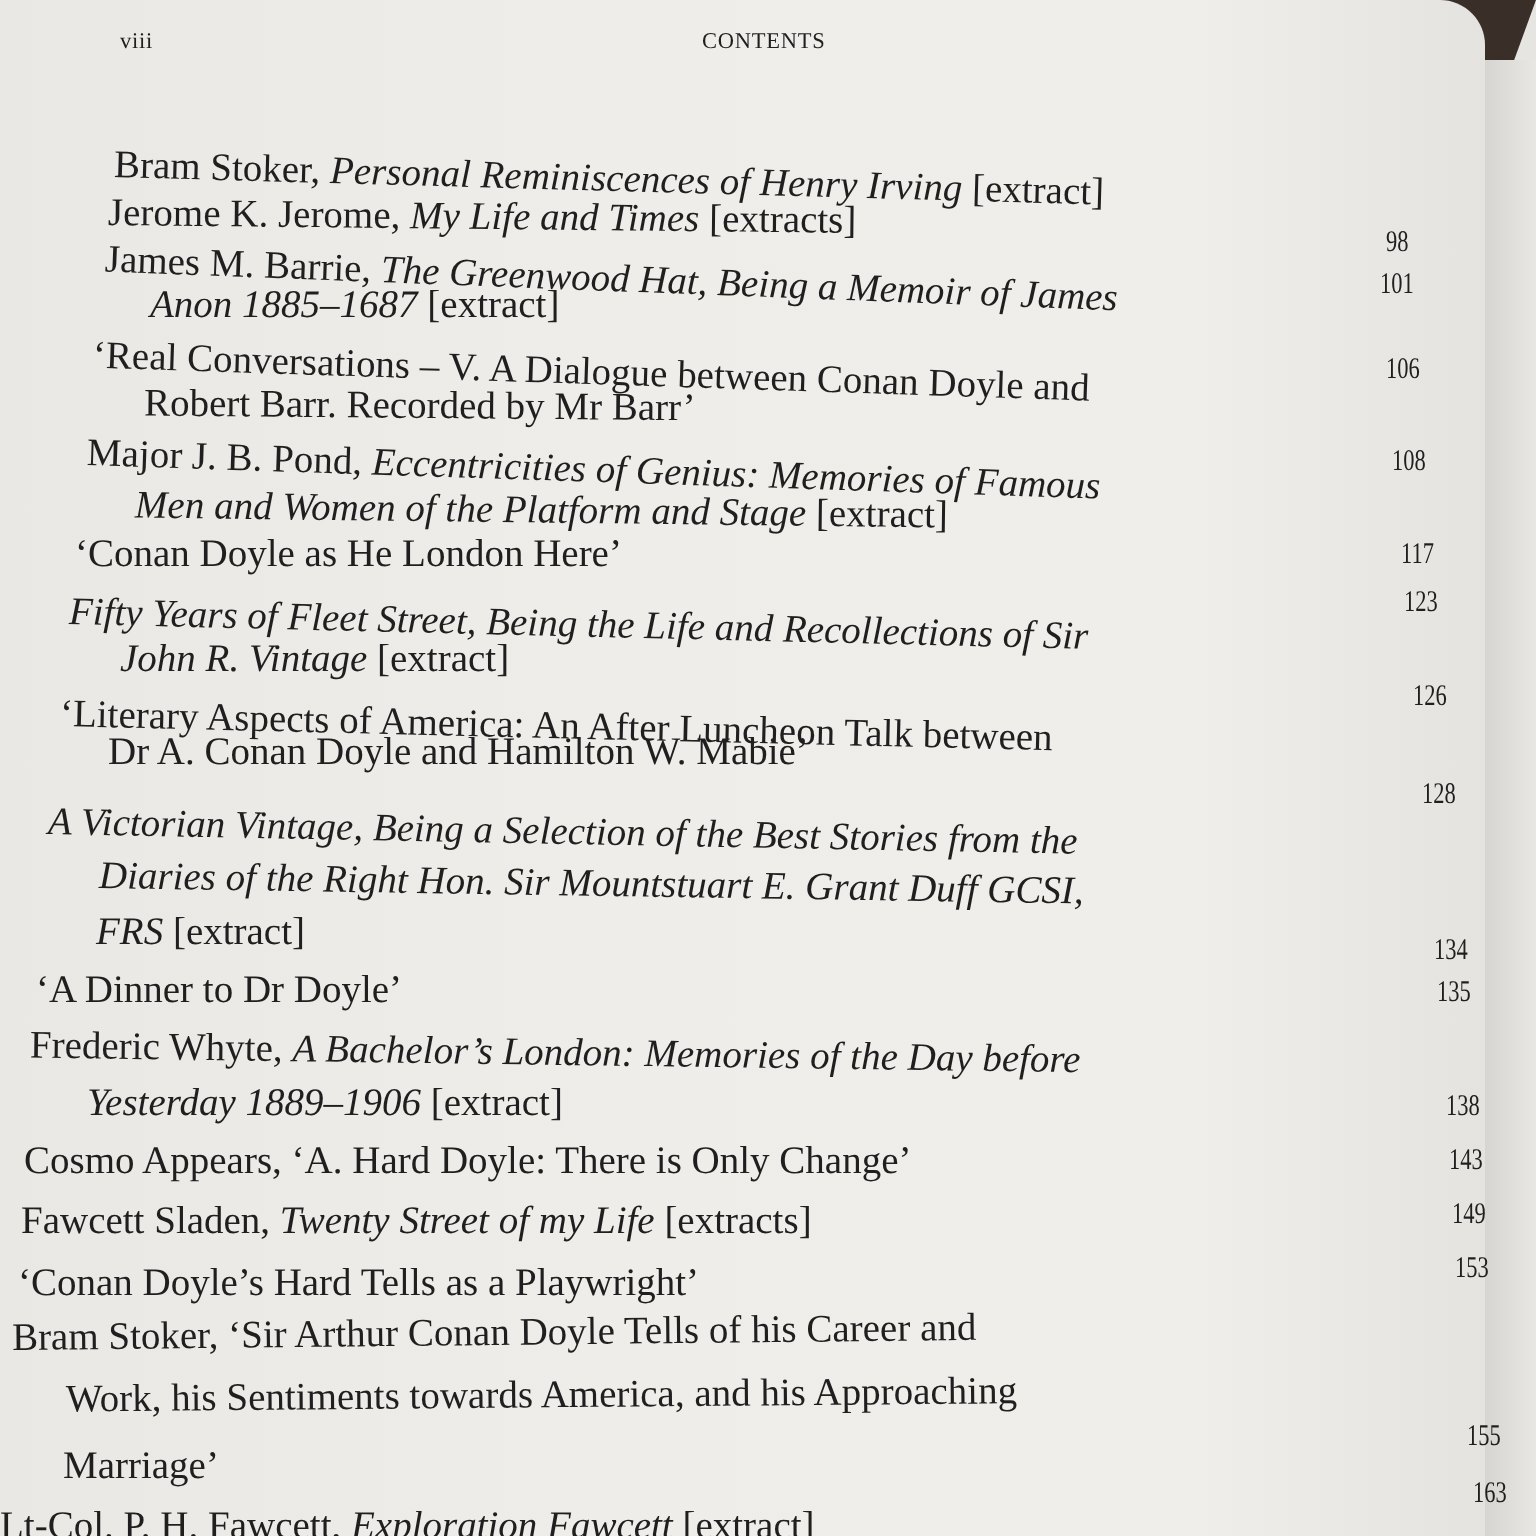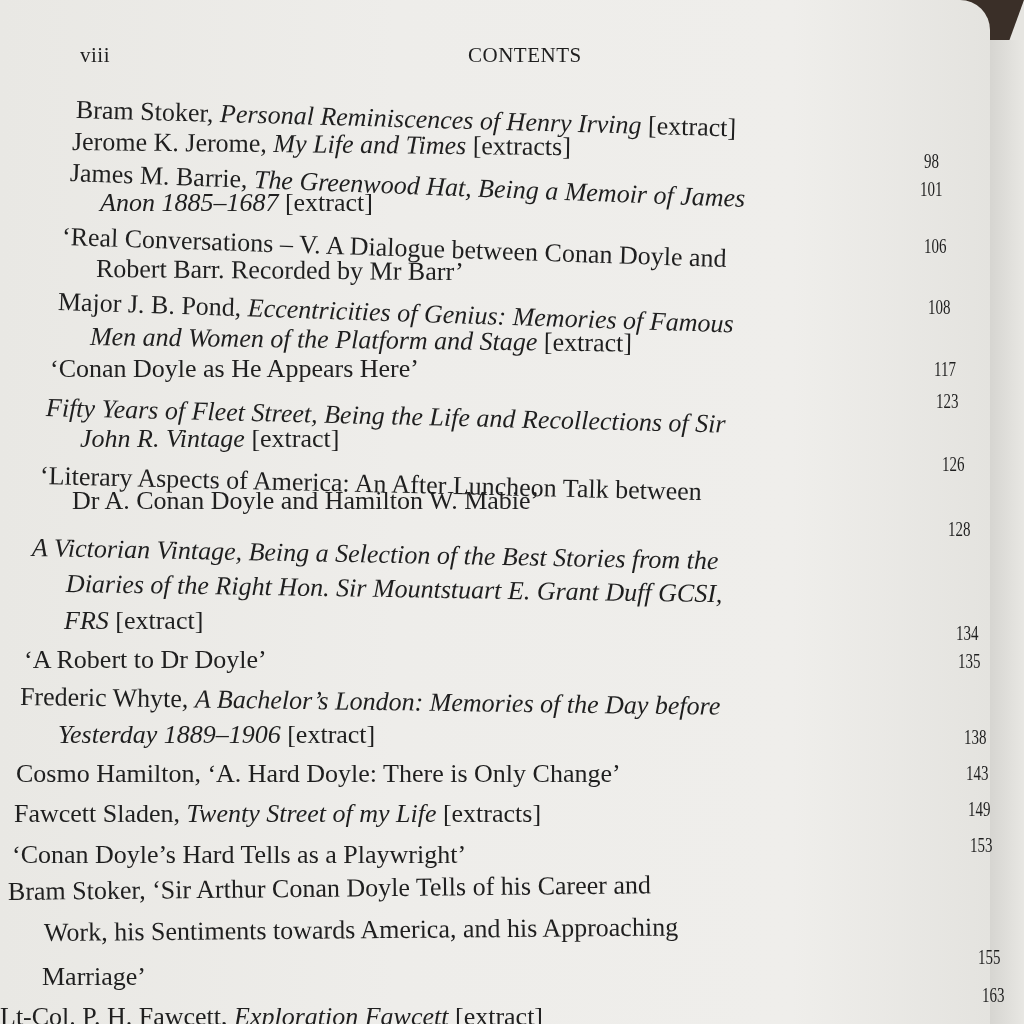--- a/index.html
+++ b/index.html
@@ -1,20 +1,20 @@
 <!DOCTYPE html>
 <html><head>
 <meta charset="utf-8">
 <style>
   html, body { margin:0; padding:0; }
   body { width:1024px; height:1024px; overflow:hidden; background:#e6e5e1; font-family:"Liberation Serif", serif; color:#1f1f1f; position:relative; }
   .corner { position:absolute; right:0; top:0; width:90px; height:40px; background:#3a2f28; transform:skewX(-20deg); transform-origin:top right; }
   .page { position:absolute; left:0; top:0; width:990px; height:1024px; background:linear-gradient(90deg,#e9e8e4 0%,#eeedea 40%,#efeeeb 80%,#e4e3df 100%); border-top-right-radius:30px; }
   .edge { position:absolute; right:0; top:40px; width:34px; height:984px; background:linear-gradient(90deg,#d6d5d1,#e8e7e3); }
-  .hdr { position:absolute; top:43px; font-size:21px; letter-spacing:0.5px; }
+  .hdr { position:absolute; top:20px; font-size:15px; letter-spacing:0.5px; }
   .entry { position:absolute; font-size:26px; white-space:nowrap; transform-origin:left center; }
   .i { font-style:italic; }
   .pg { position:absolute; font-size:20px; transform:scaleX(0.75); transform-origin:left center; }
 </style>
 </head>
 <body>
 
 <div class="corner"></div>
 <div class="page"></div>
 <div class="edge"></div>
@@ -28,38 +28,38 @@
 
 <div class="entry" style="left:70px;top:158px;transform:rotate(2.2deg)"><span>James M. Barrie,</span> <span class="i">The Greenwood Hat, Being a Memoir of James</span></div>
 <div class="entry" style="left:100px;top:188px"><span class="i">Anon 1885–1687</span> <span>[extract]</span></div>
 
 <div class="entry" style="left:62px;top:222px;transform:rotate(1.9deg)"><span>‘Real Conversations – V. A Dialogue between Conan Doyle and</span></div>
 <div class="entry" style="left:96px;top:254px;transform:rotate(0.5deg)"><span>Robert Barr. Recorded by Mr Barr’</span></div>
 
 <div class="entry" style="left:58px;top:287px;transform:rotate(1.9deg)"><span>Major J. B. Pond,</span> <span class="i">Eccentricities of Genius: Memories of Famous</span></div>
 <div class="entry" style="left:90px;top:322px;transform:rotate(0.7deg)"><span class="i">Men and Women of the Platform and Stage</span> <span>[extract]</span></div>
 
-<div class="entry" style="left:50px;top:354px"><span>‘Conan Doyle as He Appears Here’</span></div>
+<div class="entry" style="left:50px;top:354px"><span>‘Conan Doyle as He London Here’</span></div>
 
 <div class="entry" style="left:46px;top:393px;transform:rotate(1.4deg)"><span class="i">Fifty Years of Fleet Street, Being the Life and Recollections of Sir</span></div>
 <div class="entry" style="left:80px;top:424px"><span class="i">John R. Vintage</span> <span>[extract]</span></div>
 
 <div class="entry" style="left:40px;top:461px;transform:rotate(1.4deg)"><span>‘Literary Aspects of America: An After Luncheon Talk between</span></div>
 <div class="entry" style="left:72px;top:486px"><span>Dr A. Conan Doyle and Hamilton W. Mabie’</span></div>
 
 <div class="entry" style="left:32px;top:533px;transform:rotate(1.1deg)"><span class="i">A Victorian Vintage, Being a Selection of the Best Stories from the</span></div>
 <div class="entry" style="left:66px;top:569px;transform:rotate(0.9deg)"><span class="i">Diaries of the Right Hon. Sir Mountstuart E. Grant Duff GCSI,</span></div>
 <div class="entry" style="left:64px;top:606px"><span class="i">FRS</span> <span>[extract]</span></div>
 
-<div class="entry" style="left:24px;top:645px"><span>‘A Robert to Dr Doyle’</span></div>
+<div class="entry" style="left:24px;top:645px"><span>‘A Dinner to Dr Doyle’</span></div>
 
 <div class="entry" style="left:20px;top:682px;transform:rotate(0.8deg)"><span>Frederic Whyte,</span> <span class="i">A Bachelor’s London: Memories of the Day before</span></div>
 <div class="entry" style="left:58px;top:720px"><span class="i">Yesterday 1889–1906</span> <span>[extract]</span></div>
 
-<div class="entry" style="left:16px;top:759px"><span>Cosmo Hamilton,</span> <span>‘A. Hard Doyle: There is Only Change’</span></div>
+<div class="entry" style="left:16px;top:759px"><span>Cosmo Appears,</span> <span>‘A. Hard Doyle: There is Only Change’</span></div>
 
 <div class="entry" style="left:14px;top:799px"><span>Fawcett Sladen,</span> <span class="i">Twenty Street of my Life</span> <span>[extracts]</span></div>
 
 <div class="entry" style="left:12px;top:840px"><span>‘Conan Doyle’s Hard Tells as a Playwright’</span></div>
 
 <div class="entry" style="left:8px;top:877px;transform:rotate(-0.6deg)"><span>Bram Stoker,</span> <span>‘Sir Arthur Conan Doyle Tells of his Career and</span></div>
 <div class="entry" style="left:44px;top:918px;transform:rotate(-0.5deg)"><span>Work, his Sentiments towards America, and his Approaching</span></div>
 <div class="entry" style="left:42px;top:962px"><span>Marriage’</span></div>
 
 <div class="entry" style="left:0px;top:1002px"><span>Lt-Col. P. H. Fawcett,</span> <span class="i">Exploration Fawcett</span> <span>[extract]</span></div>

